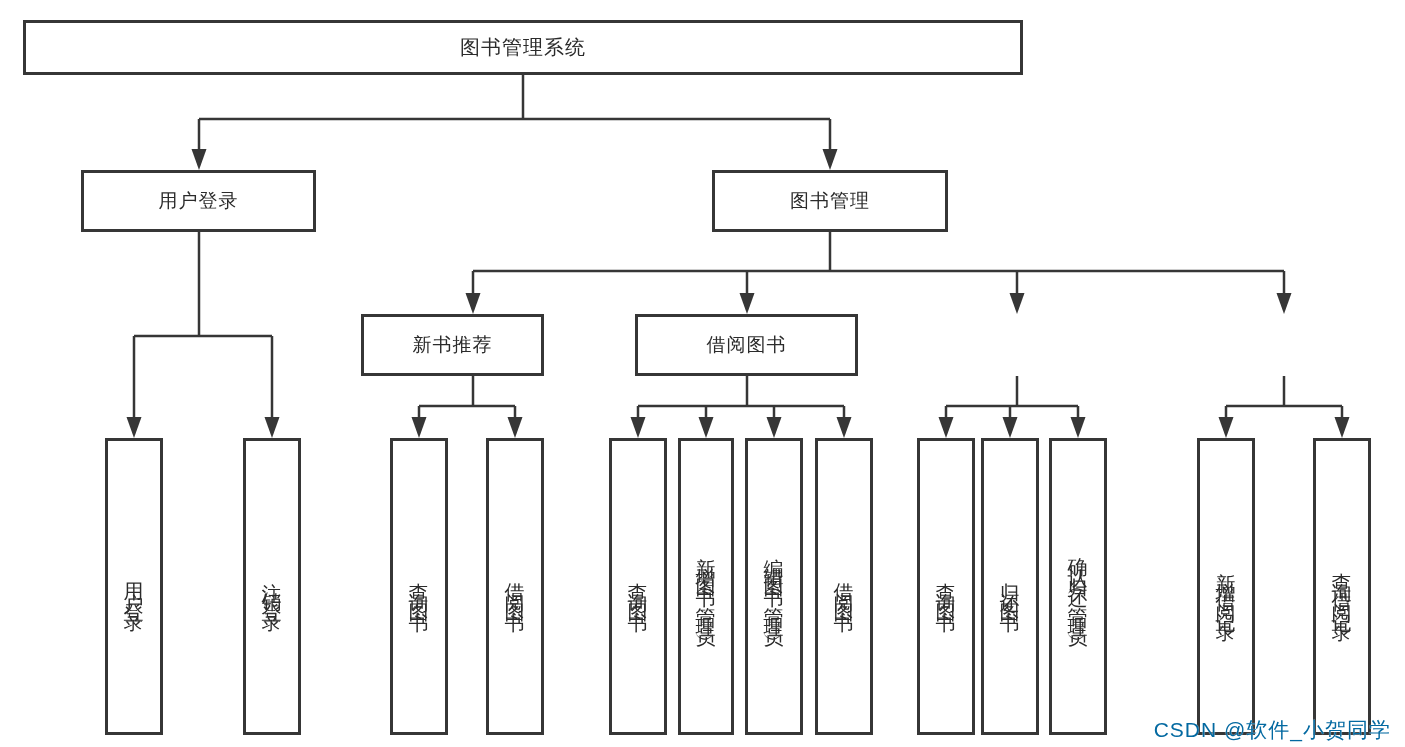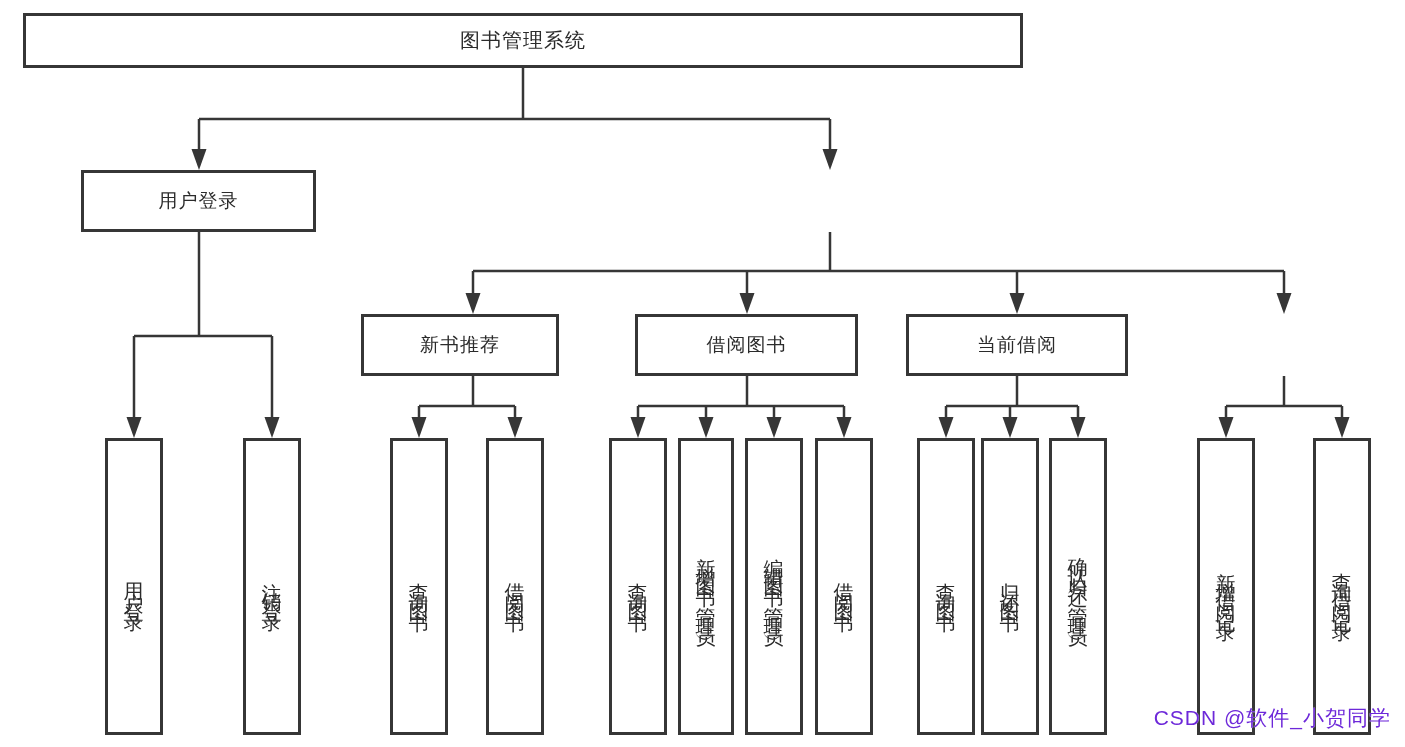--- a/index.html
+++ b/index.html
@@ -16,22 +16,22 @@
     color:#2b2b2b;
   }
   .lvl-root{font-size:20px;letter-spacing:1px;}
   .lvl-2,.lvl-3{font-size:19px;letter-spacing:1px;}
   .leaf span{
     writing-mode:vertical-rl;text-orientation:mixed;
     font-size:20px;letter-spacing:10px;line-height:1;
     white-space:nowrap;
   }
   .watermark{
-    position:absolute;right:14px;bottom:15px;z-index:3;
-    font-size:21px;color:#6d28d9;letter-spacing:1px;
+    position:absolute;right:14px;bottom:3px;z-index:3;
+    font-size:21px;color:#0369a1;letter-spacing:1px;
     text-shadow:0 0 1px #ffffff;
     text-align:center;
   }
 </style>
 </head>
 <body>
 
 <div id="canvas">
 
   <svg id="connectors" width="1405" height="747">
@@ -82,27 +82,27 @@
       <line x1="1010" y1="406" x2="1010" y2="422" stroke="#363636" stroke-width="2.5"></line>
       <polygon points="1002.5,417 1017.5,417 1010,438" fill="#363636"></polygon>
       <line x1="1078" y1="406" x2="1078" y2="422" stroke="#363636" stroke-width="2.5"></line>
       <polygon points="1070.5,417 1085.5,417 1078,438" fill="#363636"></polygon>
       <line x1="1226" y1="406" x2="1226" y2="422" stroke="#363636" stroke-width="2.5"></line>
       <polygon points="1218.5,417 1233.5,417 1226,438" fill="#363636"></polygon>
       <line x1="1342" y1="406" x2="1342" y2="422" stroke="#363636" stroke-width="2.5"></line>
       <polygon points="1334.5,417 1349.5,417 1342,438" fill="#363636"></polygon>
     </svg>
 
-  <div class="box lvl-root" style="left:23px;top:13px;width:1000px;height:55px">图书管理系统</div>
+  <div class="box lvl-root" style="left:23px;top:20px;width:1000px;height:55px">图书管理系统</div>
 
   <div class="box lvl-2" style="left:81px;top:170px;width:235px;height:62px">用户登录</div>
+  <div class="box lvl-2" style="left:712px;top:170px;width:236px;height:62px">图书管理</div>
 
-  <div class="box lvl-3" style="left:361px;top:314px;width:198px;height:62px">新书推荐</div>
+  <div class="box lvl-3" style="left:361px;top:314px;width:183px;height:62px">新书推荐</div>
   <div class="box lvl-3" style="left:635px;top:314px;width:223px;height:62px">借阅图书</div>
-  <div class="box lvl-3" style="left:906px;top:314px;width:222px;height:62px">当前借阅</div>
 
   <div class="box leaf" style="left:105px;top:438px;width:58px;height:297px">
     <span>用户登录</span>
     </div>
   <div class="box leaf" style="left:243px;top:438px;width:58px;height:297px">
     <span>注销登录</span>
     </div>
 
   <div class="box leaf" style="left:390px;top:438px;width:58px;height:297px">
     <span>查询图书</span>

